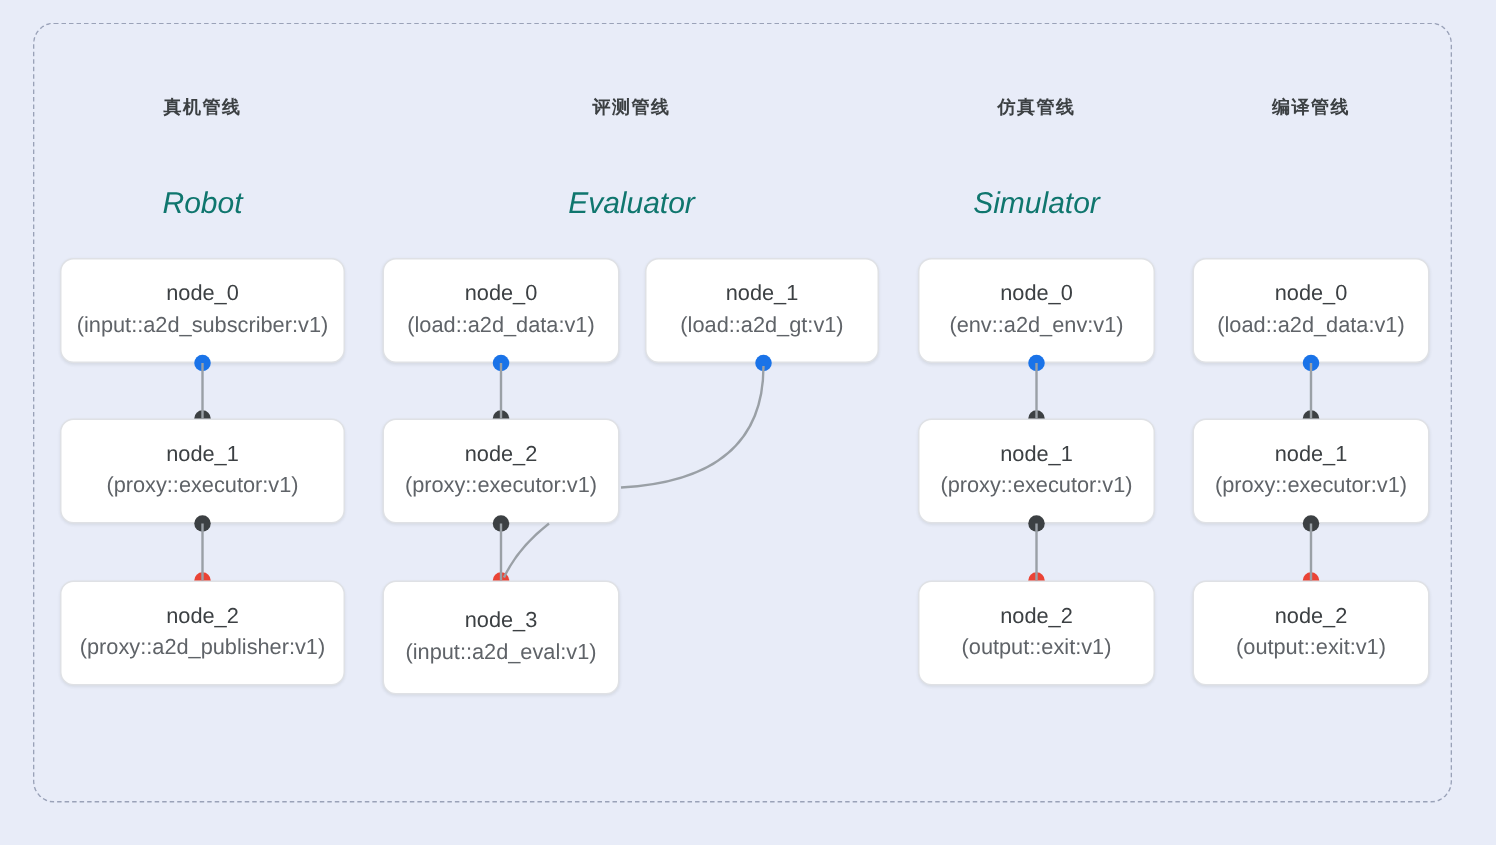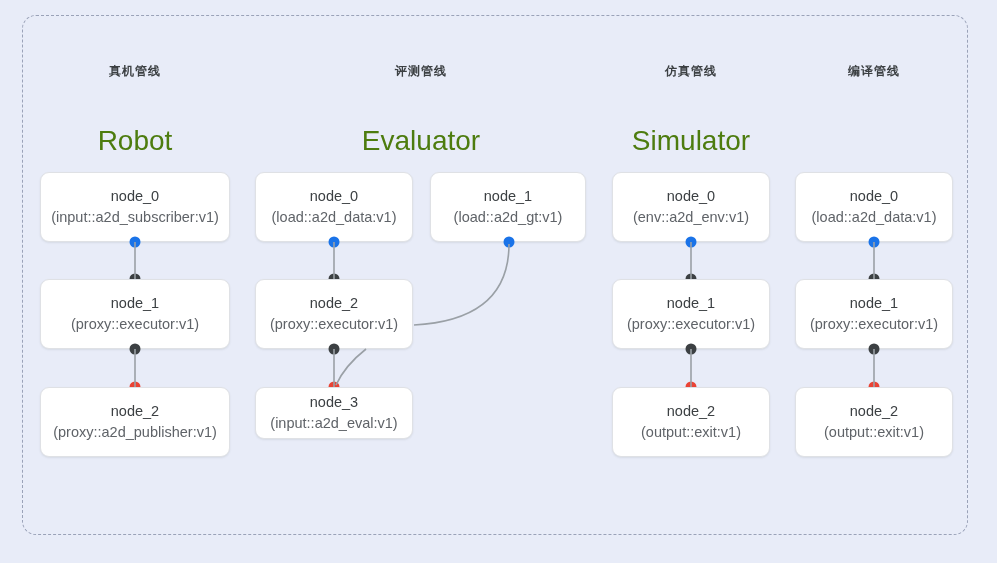--- a/index.html
+++ b/index.html
@@ -43,23 +43,24 @@
     text-align: center;
     font-size: 12px;
     font-weight: bold;
     color: #3c4043;
     letter-spacing: 1px;
     white-space: nowrap;
   }
   .col-title-en {
     position: absolute;
     text-align: center;
-    font-size: 28px;
-    color: #4d7c0f;
-    white-space: nowrap;
+    font-size: 20px;
+    color: #0f766e;
+    white-space: nowrap;
+    font-style: italic;
   }
   .node {
     position: absolute;
     box-sizing: border-box;
     background: #ffffff;
     border: 1px solid #dfe1e5;
     border-radius: 9px;
     box-shadow: 0 1px 2px rgba(60,64,67,0.10);
     display: flex;
     flex-direction: column;
@@ -135,21 +136,21 @@
   <div class="port port-blue" style="left:509px; top:242px;"></div>
 
   <div class="port port-black" style="left:334px; top:279px;"></div>
   <div class="node" style="left:255px; top:279px; width:158px; height:70px;">
     <div class="node-title">node_2</div>
     <div class="node-sub">(proxy::executor:v1)</div>
   </div>
   <div class="port port-black" style="left:334px; top:349px;"></div>
   <div class="port port-red" style="left:334px; top:387px;"></div>
 
-  <div class="node" style="left:255px; top:387px; width:158px; height:52px;">
+  <div class="node" style="left:255px; top:387px; width:158px; height:76px;">
     <div class="node-title">node_3</div>
     <div class="node-sub">(input::a2d_eval:v1)</div>
   </div>
 
   <div class="col-title-cn" style="left:612px; top:63px; width:158px;">仿真管线</div>
   <div class="col-title-en" style="left:612px; top:125px; width:158px;">Simulator</div>
 
   <div class="node" style="left:612px; top:172px; width:158px; height:70px;">
     <div class="node-title">node_0</div>
     <div class="node-sub">(env::a2d_env:v1)</div>

